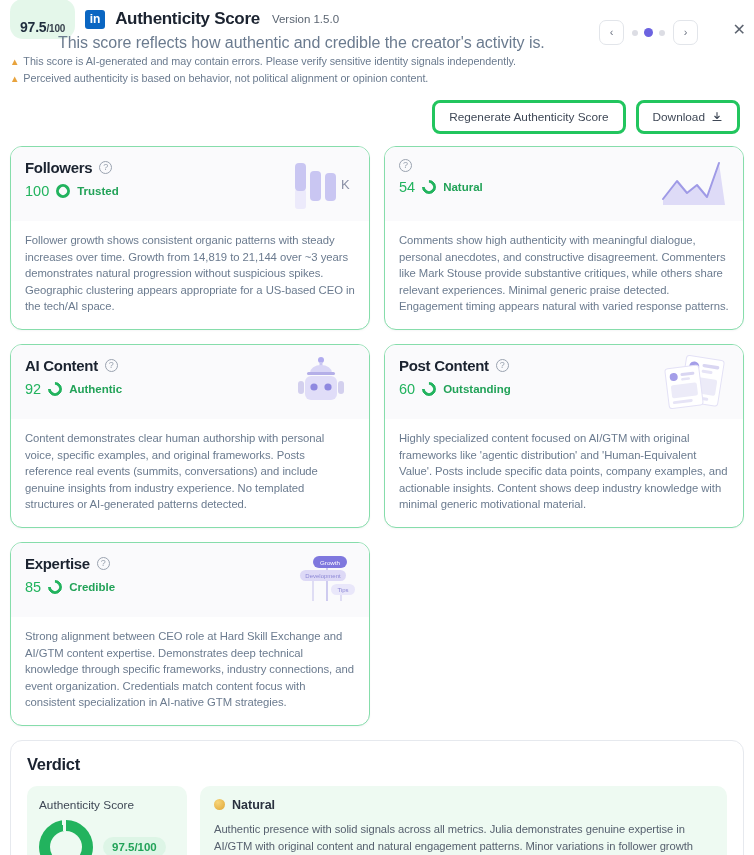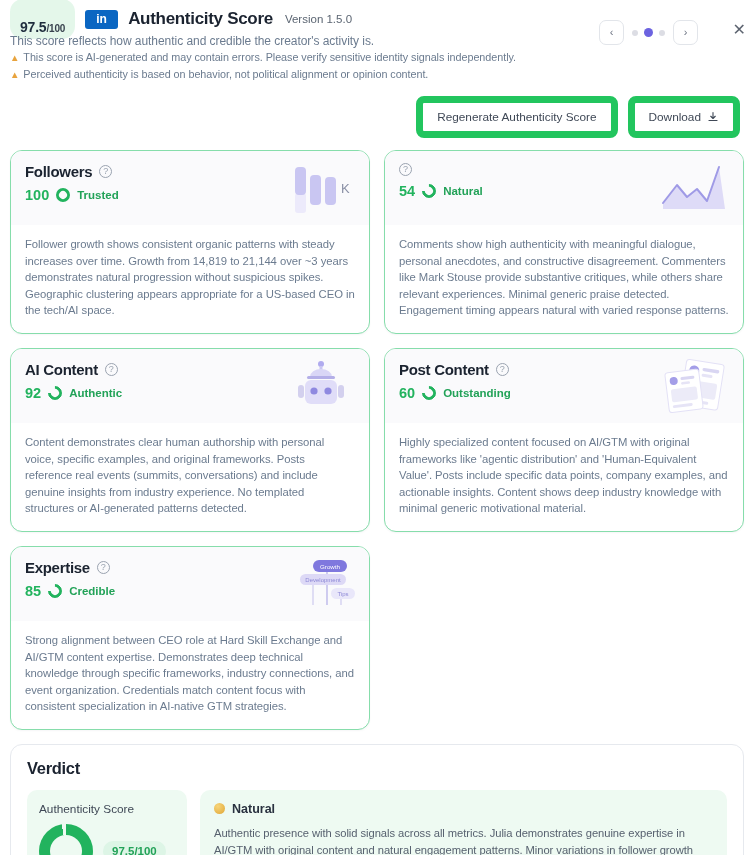--- a/index.html
+++ b/index.html
@@ -14,28 +14,28 @@
   
   .header { position: relative; padding: 6px 10px 0 10px; }
   .header-top { display: flex; align-items: center; gap: 10px; height: 26px; }
   .score-pill {
     background: #e4f7ea; color: #1f2d3d; border-radius: 13px;
     padding: 20px 10px 4px 10px; display: flex; align-items: baseline; gap: 0px;
     font-size: 14px; font-weight: 700; letter-spacing: -0.2px;
   }
   .score-pill .slash { font-size: 10px; font-weight: 600; color: #38424e; }
   .li-icon {
-    width: 33px; height: 19px; background: #0a66c2; border-radius: 3px;
+    width: 20px; height: 19px; background: #0a66c2; border-radius: 3px;
     color: #fff; font-size: 12px; font-weight: 700; line-height: 19px;
     text-align: center; font-family: "Liberation Sans", sans-serif;
   }
   .app-title { font-size: 17px; font-weight: 700; color: #1b2330; letter-spacing: -0.3px; }
   .app-version { font-size: 11.5px; color: #5b6572; font-weight: 400; margin-left: 2px; }
 
-  .subtitle { font-size: 12px; color: #6b7b8f; margin-top: 2px; letter-spacing: -0.05px; }
+  .subtitle { font-size: 16px; color: #6b7b8f; margin-top: 2px; letter-spacing: -0.05px; margin-left: 48px; }
   .warn-line { font-size: 10.8px; color: #6b7b8f; margin-top: 3px; display: flex; align-items: flex-start; gap: 4px; letter-spacing: -0.05px;}
   .warn-ico { color: #e8a33d; font-size: 9.5px; line-height: 14px; }
 
   
   .pager { position: absolute; top: 20px; right: 56px; display: flex; align-items: center; gap: 8px; }
   .pg-btn {
     width: 25px; height: 25px; border: 1px solid #e2e5ea; border-radius: 7px;
     background: #fff; color: #6d7483; font-size: 11px; line-height: 23px; text-align: center;
     cursor: pointer;
   }
@@ -43,21 +43,21 @@
   .dot { width: 6px; height: 6px; border-radius: 50%; background: #dcdde4; }
   .dot.active { width: 9px; height: 9px; background: #6c63e0; }
   .close-x {
     position: absolute; top: 22px; right: 8px; font-size: 16px; color: #5d6470;
     cursor: pointer; line-height: 16px; font-weight: 300;
   }
 
   
   .actions { display: flex; justify-content: flex-end; gap: 10px; padding: 14px 14px 0 0; }
   .btn {
-    border: 7px solid #22c55e; background: #fff; border-radius: 8px;
+    border: 3px solid #22c55e; background: #fff; border-radius: 8px;
     font-size: 11.8px; color: #3f4856; padding: 7px 14px; cursor: pointer;
     display: flex; align-items: center; gap: 6px; font-family: "Liberation Sans", sans-serif;
   }
 
   
   .grid { display: flex; flex-wrap: wrap; gap: 14px; padding: 12px 10px 0 10px; }
   .card {
     width: 360px; border: 1px solid #86ddab; border-radius: 12px; background: #fff;
     overflow: hidden; box-shadow: 0 1px 2px rgba(20,30,60,.04);
   }
@@ -65,21 +65,21 @@
     background: #fafafc; padding: 12px 14px 10px 14px; position: relative; min-height: 74px;
   }
   .card-title-row { display: flex; align-items: center; gap: 7px; }
   .card-title { font-size: 15px; font-weight: 700; color: #1b2330; letter-spacing: -0.3px; }
   .help-ico {
     width: 13px; height: 13px; border: 1.2px solid #9aa3b0; border-radius: 50%;
     font-size: 9px; color: #9aa3b0; line-height: 11px; text-align: center; cursor: pointer;
     font-family: "Liberation Sans", sans-serif;
   }
   .score-row { display: flex; align-items: center; gap: 7px; margin-top: 7px; }
-  .score-num { font-size: 14.5px; font-weight: 700; color: #22b35e; }
+  .score-num { font-size: 14.5px; font-weight: 400; color: #22b35e; }
   .ring {
     width: 14px; height: 14px; border-radius: 50%;
     border: 3px solid #22b35e; border-top-color: transparent; transform: rotate(-45deg);
   }
   .ring.full { border-top-color: #22b35e; }
   .score-label { font-size: 11.5px; color: #22a258; font-weight: 600; }
   .card-art { position: absolute; right: 10px; top: 8px; width: 76px; height: 60px; }
   .card-body {
     padding: 11px 14px 14px 14px; font-size: 11.3px; line-height: 1.47;
     color: #6b7b8f; letter-spacing: -0.05px;

